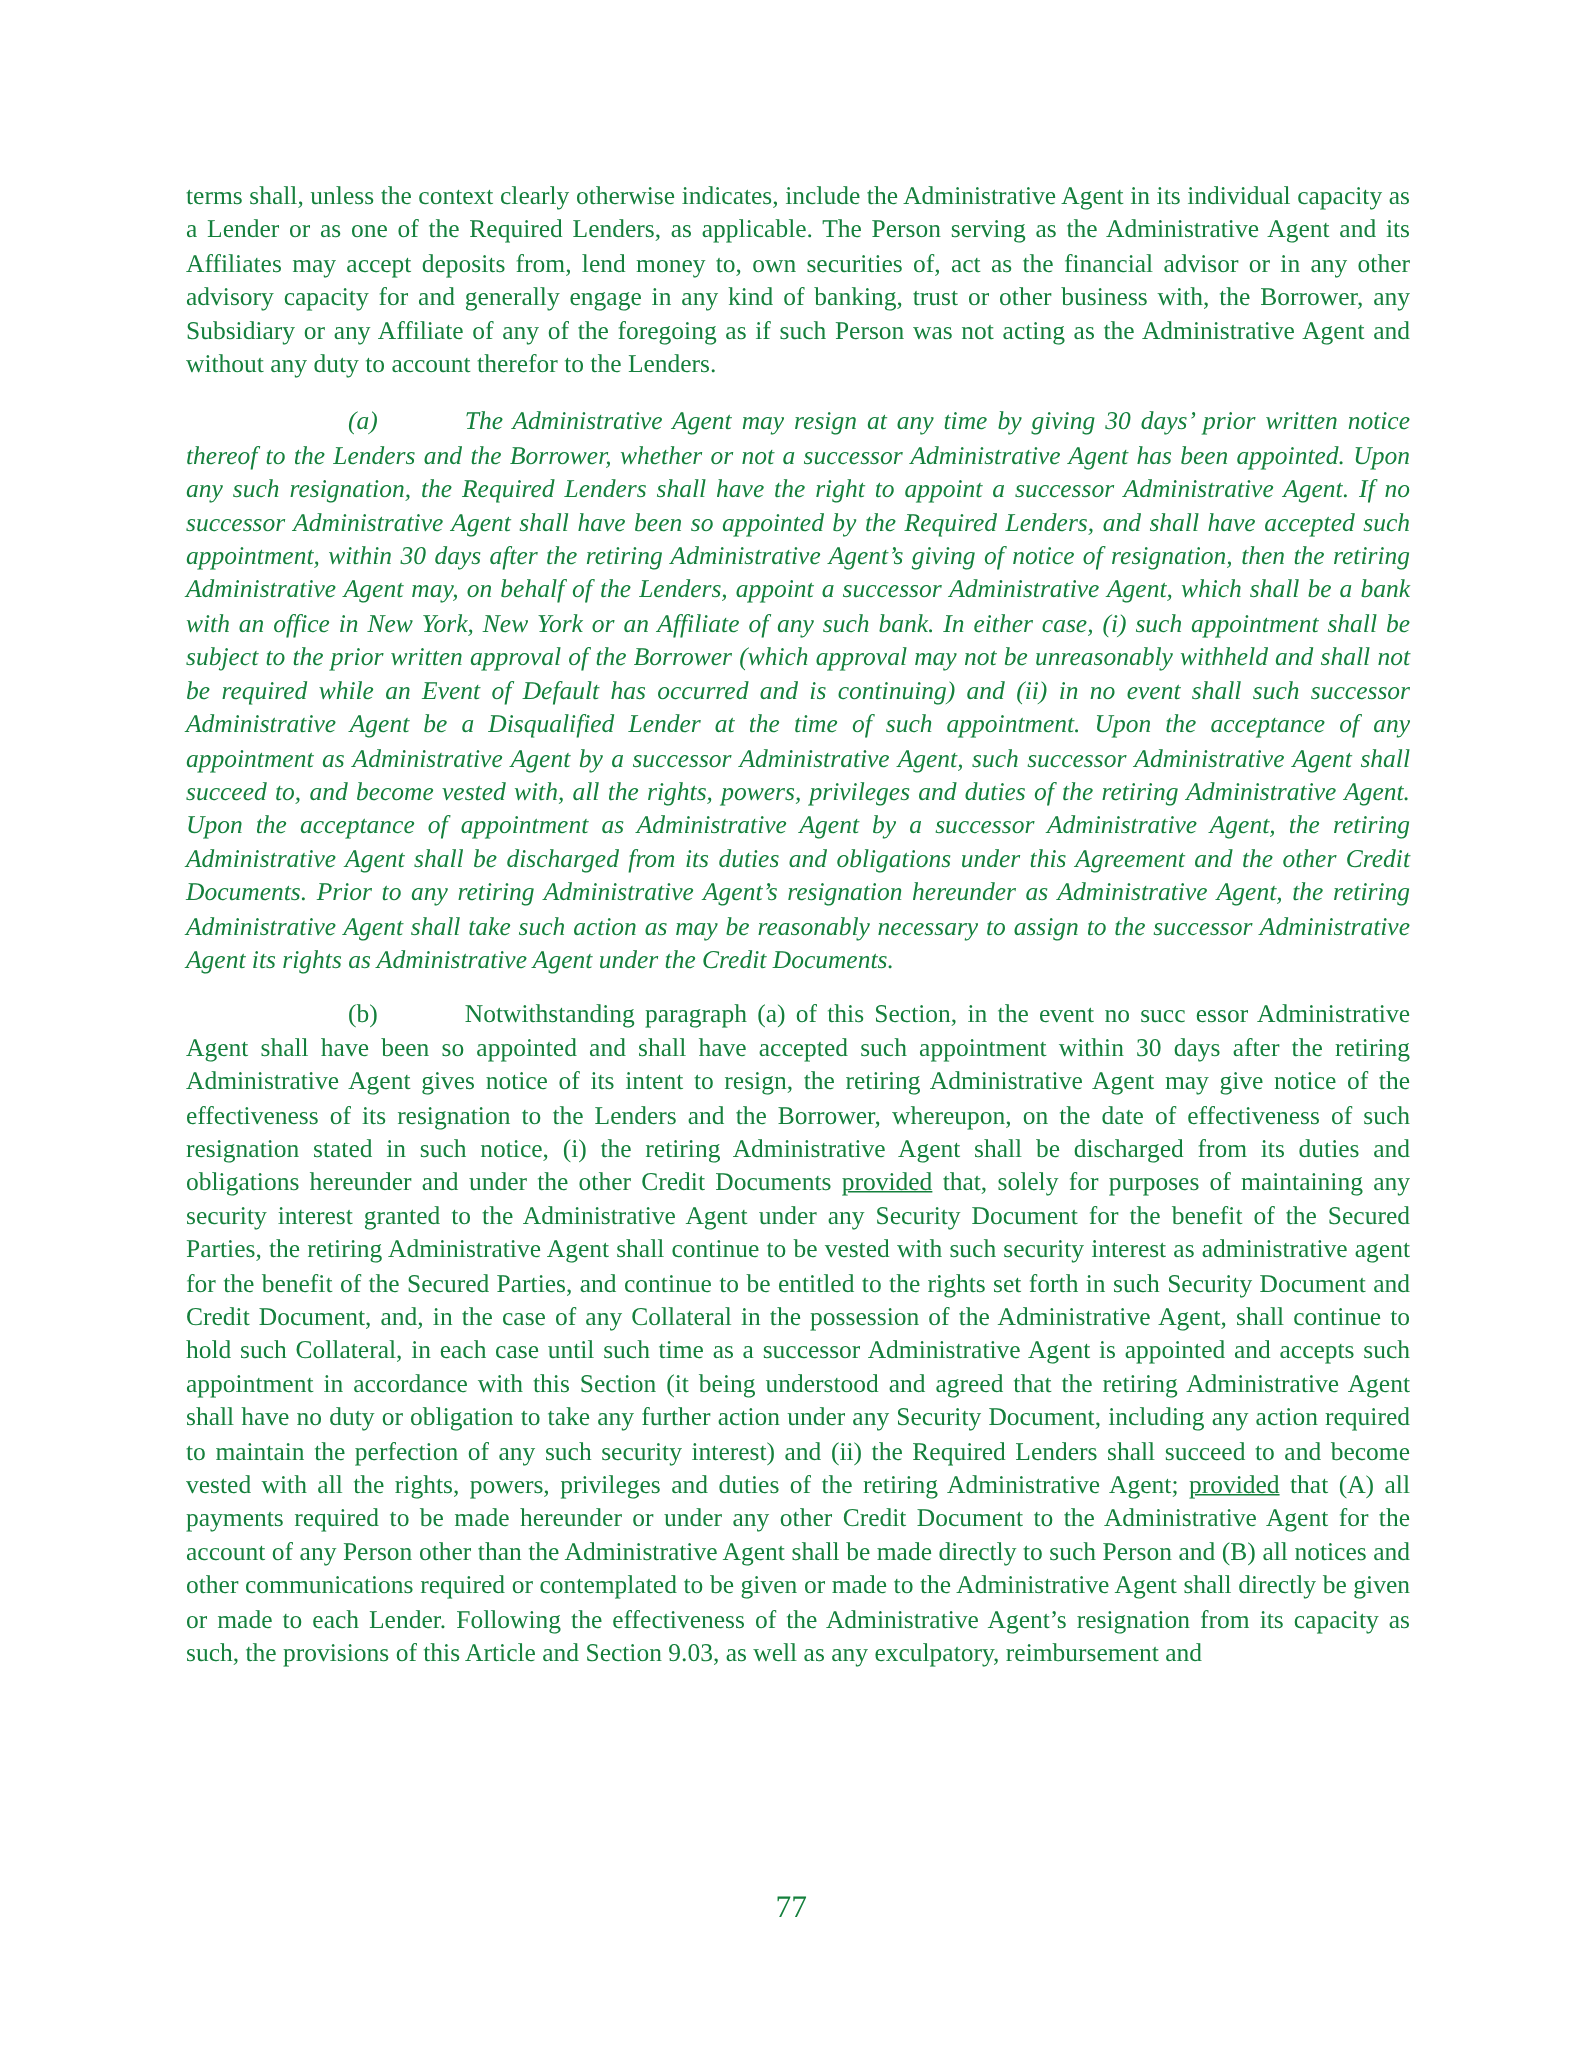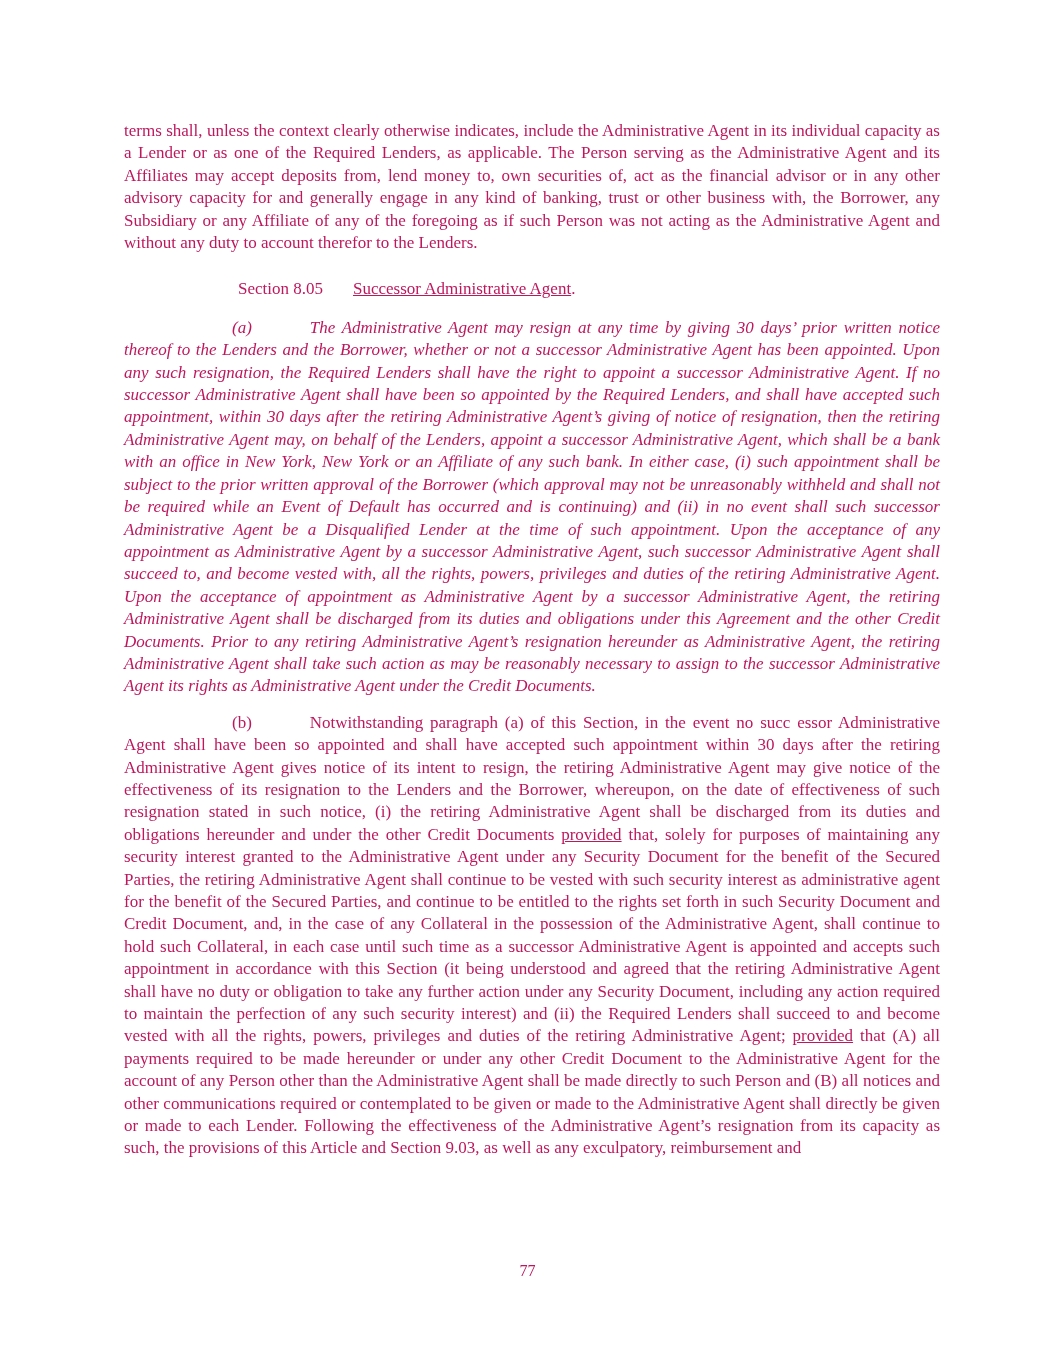--- a/index.html
+++ b/index.html
@@ -6,21 +6,21 @@
     margin: 0;
     padding: 0;
     background: #e8e8e8;
   }
   .page {
     position: relative;
     width: 1055px;
     height: 1365px;
     background: #ffffff;
     font-family: "Liberation Serif", serif;
-    color: #be185d;
+    color: #15803d;
     overflow: hidden;
     margin: 0 auto;
   }
   .content {
     position: absolute;
     left: 124px;
     top: 120px;
     width: 816px;
   }
   .para {
@@ -52,37 +52,34 @@
   }
   .u {
     text-decoration: underline;
   }
   .page-number {
     position: absolute;
     top: 1260px;
     left: 0;
     width: 100%;
     text-align: center;
-    font-size: 16px;
+    font-size: 21px;
     line-height: 22px;
   }
 </style>
 </head>
 <body>
 
 <div class="page">
   <div class="content">
 
     <p class="para">
       <span>terms shall, unless the context clearly otherwise indicates, include the Administrative Agent in its individual capacity as a Lender or as one of the Required Lenders, as applicable. The Person serving as the Administrative Agent and its Affiliates may accept deposits from, lend money to, own securities of, act as the financial advisor or in any other advisory capacity for and generally engage in any kind of banking, trust or other business with, the Borrower, any Subsidiary or any Affiliate of any of the foregoing as if such Person was not acting as the Administrative Agent and without any duty to account therefor to the Lenders.</span>
     </p>
 
-    <p class="heading">
-      <span>Section 8.05</span><span class="tab-sm"></span><span class="u">Successor Administrative Agent</span><span>.</span>
-    </p>
 
     <p class="para indent mt-a">
       <span>(a)</span><span class="tab"></span><span>The Administrative Agent may resign at any time by giving 30 days’ prior written notice thereof to the Lenders and the Borrower, whether or not a successor Administrative Agent has been appointed. Upon any such resignation, the Required Lenders shall have the right to appoint a successor Administrative Agent. If no successor Administrative Agent shall have been so appointed by the Required Lenders, and shall have accepted such appointment, within 30 days after the retiring Administrative Agent’s giving of notice of resignation, then the retiring Administrative Agent may, on behalf of the Lenders, appoint a successor Administrative Agent, which shall be a bank with an office in New York, New York or an Affiliate of any such bank. In either case, (i) such appointment shall be subject to the prior written approval of the Borrower (which approval may not be unreasonably withheld and shall not be required while an Event of Default has occurred and is continuing) and (ii) in no event shall such successor Administrative Agent be a Disqualified Lender at the time of such appointment. Upon the acceptance of any appointment as Administrative Agent by a successor Administrative Agent, such successor Administrative Agent shall succeed to, and become vested with, all the rights, powers, privileges and duties of the retiring Administrative Agent. Upon the acceptance of appointment as Administrative Agent by a successor Administrative Agent, the retiring Administrative Agent shall be discharged from its duties and obligations under this Agreement and the other Credit Documents. Prior to any retiring Administrative Agent’s resignation hereunder as Administrative Agent, the retiring Administrative Agent shall take such action as may be reasonably necessary to assign to the successor Administrative Agent its rights as Administrative Agent under the Credit Documents.</span>
     </p>
 
     <p class="para indent mt-b">
       <span>(b)</span><span class="tab"></span><span>Notwithstanding paragraph (a) of this Section, in the event no succ essor Administrative Agent shall have been so appointed and shall have accepted such appointment within 30 days after the retiring Administrative Agent gives notice of its intent to resign, the retiring Administrative Agent may give notice of the effectiveness of its resignation to the Lenders and the Borrower, whereupon, on the date of effectiveness of such resignation stated in such notice, (i) the retiring Administrative Agent shall be discharged from its duties and obligations hereunder and under the other Credit Documents </span><span class="u">provided</span><span> that, solely for purposes of maintaining any security interest granted to the Administrative Agent under any Security Document for the benefit of the Secured Parties, the retiring Administrative Agent shall continue to be vested with such security interest as administrative agent for the benefit of the Secured Parties, and continue to be entitled to the rights set forth in such Security Document and Credit Document, and, in the case of any Collateral in the possession of the Administrative Agent, shall continue to hold such Collateral, in each case until such time as a successor Administrative Agent is appointed and accepts such appointment in accordance with this Section (it being understood and agreed that the retiring Administrative Agent shall have no duty or obligation to take any further action under any Security Document, including any action required to maintain the perfection of any such security interest) and (ii) the Required Lenders shall succeed to and become vested with all the rights, powers, privileges and duties of the retiring Administrative Agent; </span><span class="u">provided</span><span> that (A) all payments required to be made hereunder or under any other Credit Document to the Administrative Agent for the account of any Person other than the Administrative Agent shall be made directly to such Person and (B) all notices and other communications required or contemplated to be given or made to the Administrative Agent shall directly be given or made to each Lender. Following the effectiveness of the Administrative Agent’s resignation from its capacity as such, the provisions of this Article and Section 9.03, as well as any exculpatory, reimbursement and</span>
     </p>
 
   </div>

